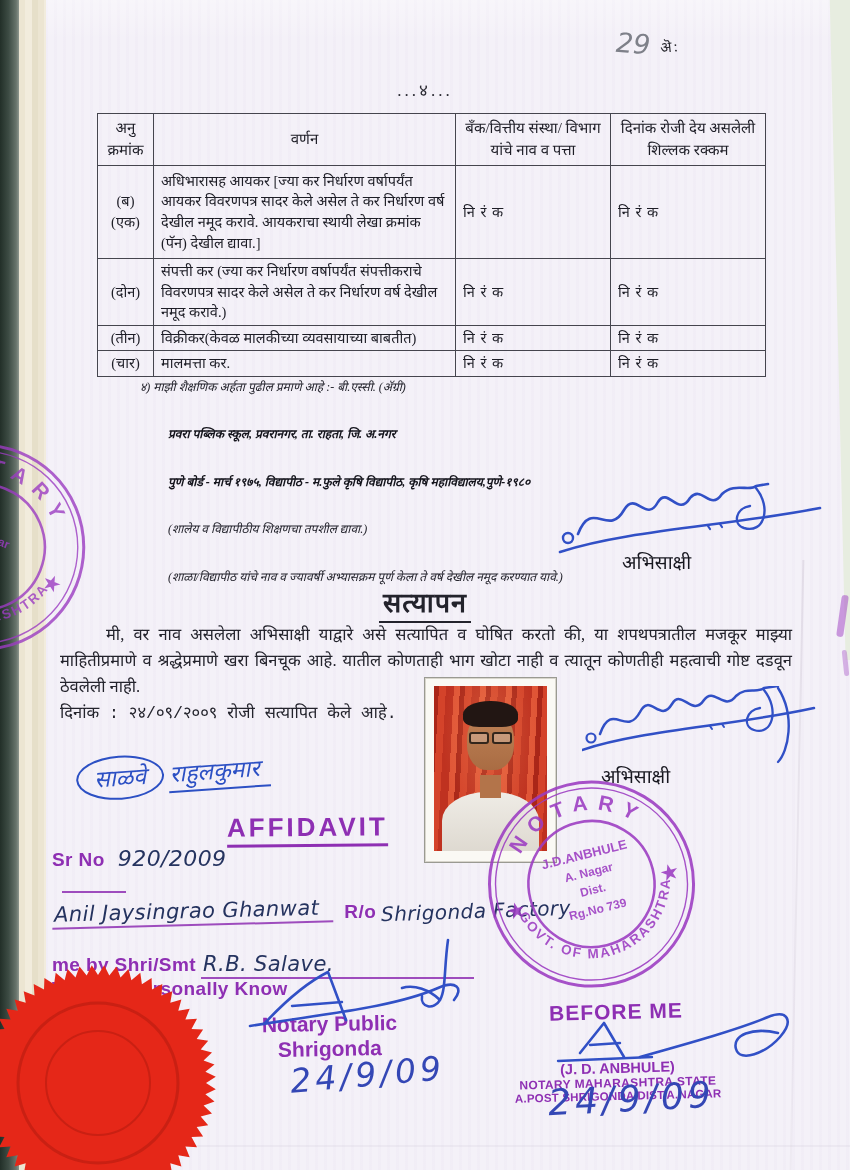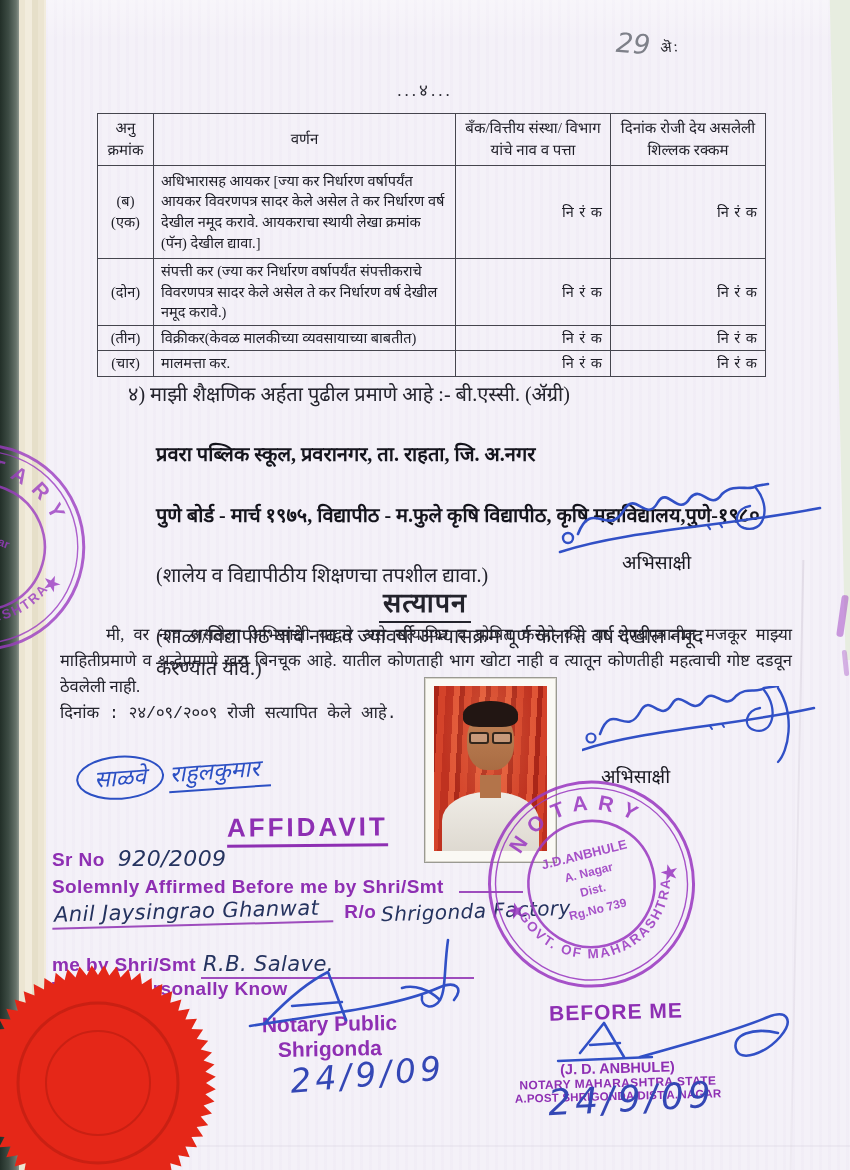--- a/index.html
+++ b/index.html
@@ -29,24 +29,24 @@
   .pencil { position:absolute; top:28px; left:616px; font-size:27px; color:#7e8089;
     font-family:"DejaVu Sans",sans-serif; font-style:italic; transform:rotate(4deg); }
   .inkmark { position:absolute; top:36px; left:660px; font-size:15px; color:#2a2a30; transform:rotate(-6deg); letter-spacing:2px;}
 
   
   table.decl { position:absolute; left:97px; top:113px; width:668px;
     border-collapse:collapse; table-layout:fixed; font-size:14.5px; line-height:1.42; color:#1d1d26; z-index:2;}
   table.decl td, table.decl th { border:1.4px solid #45454e; padding:2px 7px; font-weight:normal; vertical-align:middle;}
   table.decl th { text-align:center; font-size:15px; }
   td.c-sr { text-align:center; }
-  td.c-val { text-align:right; letter-spacing:1px; }
+  td.c-val { text-align:left; letter-spacing:1px; }
   col.w1{width:56px;} col.w2{width:302px;} col.w3{width:155px;} col.w4{width:155px;}
 
-  .edu { position:absolute; left:128px; top:378px; width:650px; font-size:20px; line-height:1.62; z-index:2;}
+  .edu { position:absolute; left:140px; top:378px; width:650px; font-size:12px; line-height:1.62; z-index:2;font-style:italic;}
   .edu .ind { padding-left:28px;margin-top:28px; }
   .edu .b { font-weight:bold; color:#14141c; }
 
   .satyapan { position:absolute; left:60px; top:583px; width:730px; text-align:center; z-index:2;}
   .satyapan span { font-weight:bold; font-size:27px; letter-spacing:1px;
     border-bottom:2px solid #23232c; padding:0 4px 3px; }
   .verify-body { position:absolute; left:60px; top:622px; width:732px; font-size:16.5px;
     line-height:1.58; text-align:justify; text-indent:46px; z-index:2;}
   .verify-date { position:absolute; left:60px; top:700px; font-size:16.5px; z-index:2;font-family:Liberation Mono, monospace;}
 
@@ -256,21 +256,20 @@
   </div>
 
   <div class="aff-head stamp-txt">AFFIDAVIT</div>
 
   <div class="aff-line" style="top:846px;">
     <span class="stamp-txt">Sr No</span>
     <span class="hw" style="font-size:22px; margin-left:8px;">920/2009</span>
   </div>
 
   <div class="aff-line" style="top:874px;">
-    <span class="stamp-txt">Solemnly Affirmed Before me by Shri/Smt</span>
     <span class="blank-u" style="width:64px; margin-left:10px;"></span>
   </div>
 
   <div class="aff-line" style="top:899px;">
     <span class="hw hw-u" style="font-size:21px; transform:rotate(-1.5deg); display:inline-block;">Anil Jaysingrao Ghanwat</span>
     <span class="stamp-txt" style="margin-left:6px;">R/o</span>
     <span class="hw" style="font-size:20px; display:inline-block; transform:rotate(-2deg);">Shrigonda Factory</span>
   </div>
 
 

